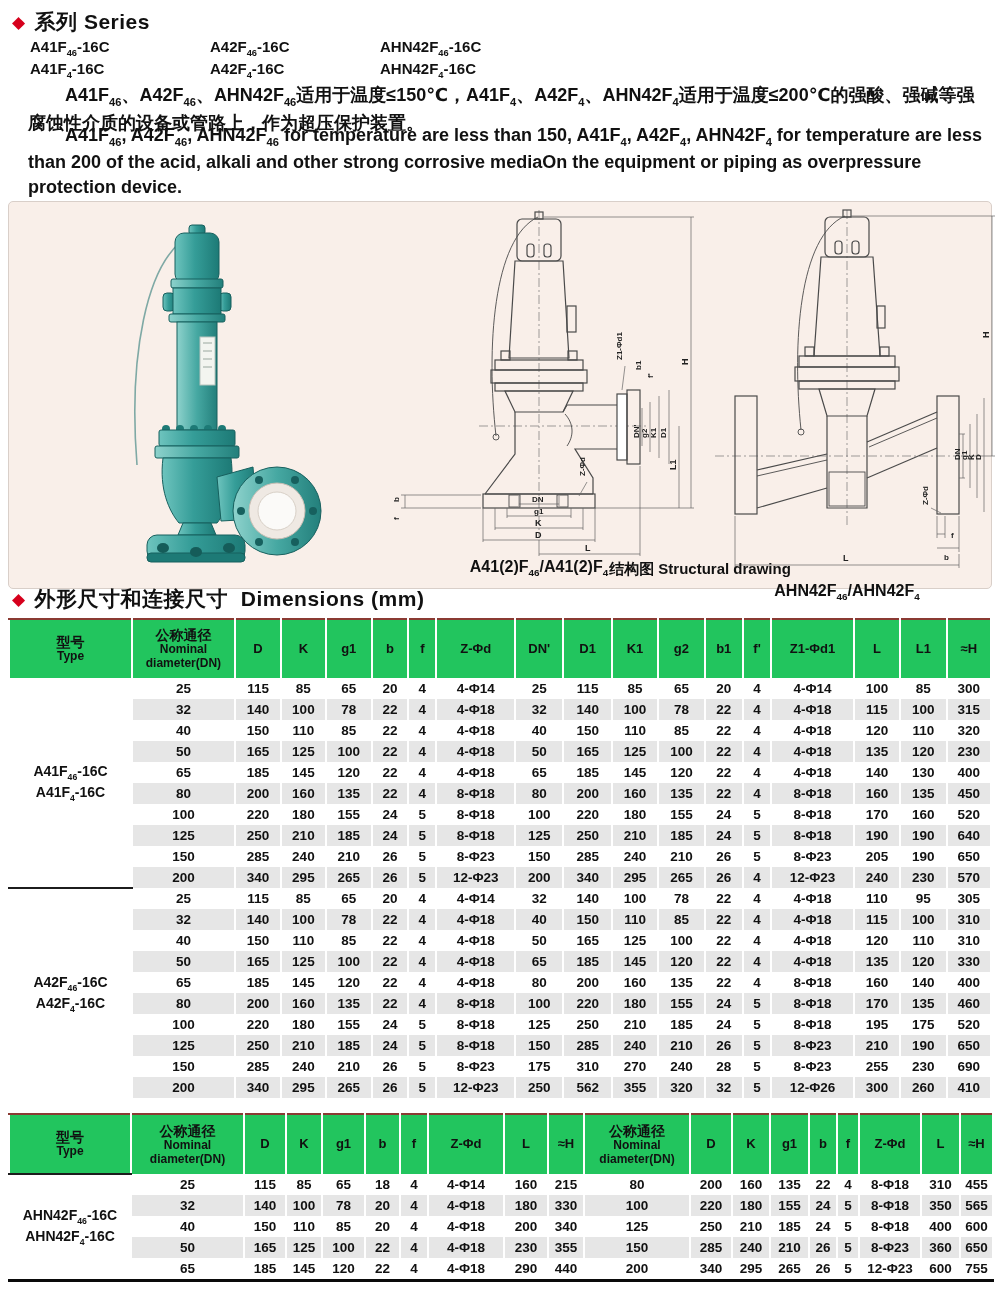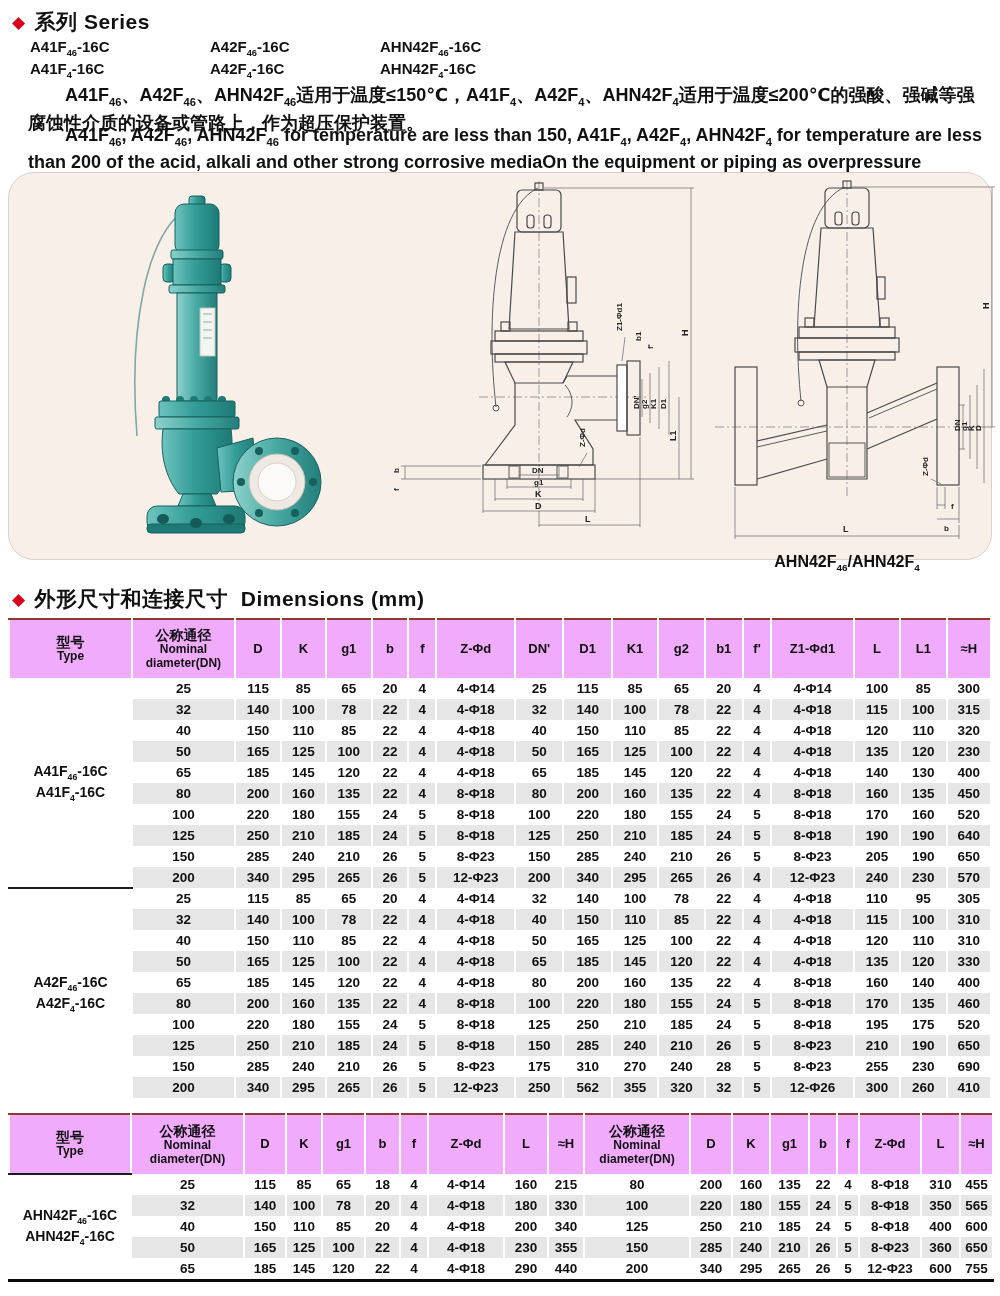--- a/index.html
+++ b/index.html
@@ -7,34 +7,34 @@
   #page{position:relative;width:1000px;height:1296px;background:#fff;overflow:hidden;}
   .abs{position:absolute;}
   .sec-title{font-size:21px;font-weight:bold;letter-spacing:0.5px;display:flex;align-items:center;gap:9px;}
   .diamond{color:#d6randomcolor;}
   .diamond{color:#d6001c;font-size:17px;line-height:1;}
   .model{font-size:15px;font-weight:bold;white-space:nowrap;}
   sub.sb{font-size:62%;font-weight:bold;}
   .para{font-size:18px;font-weight:bold;line-height:1.45;text-indent:37px;}
   .para.en{line-height:1.4;}
   
-  .panel{background:#f9efe9;border:1px solid #d9cfc9;border-radius:26px;}
+  .panel{background:#f9efe9;border:1px solid #d9cfc9;border-radius:5px;margin-top:29px;}
   .caption{font-size:16px;font-weight:bold;text-align:center;white-space:nowrap;}
   .fig-caption{font-size:15px;font-weight:bold;text-align:center;}
   
   .ln{stroke:#4a4a4a;fill:none;stroke-width:1.2;}
   .lnf{stroke:#4a4a4a;fill:#fff;stroke-width:1.2;}
   .thin{stroke-width:0.9;}
   .dl{stroke:#666;fill:none;stroke-width:0.7;}
   .cl{stroke:#777;fill:none;stroke-width:0.7;stroke-dasharray:9 3 2 3;}
   .dim{font-family:"Liberation Sans",sans-serif;font-size:9px;font-weight:bold;fill:#222;}
   .dim8{font-family:"Liberation Sans",sans-serif;font-size:8px;font-weight:bold;fill:#222;}
   
   table.dims{border-collapse:collapse;table-layout:fixed;width:984px;}
-  table.dims thead th{background:#f0abfc;border-left:2px solid #fff;border-right:2px solid #fff;
+  table.dims thead th{background:#22c55e;border-left:2px solid #fff;border-right:2px solid #fff;
     border-top:2px solid #8a3a33;font-size:13px;font-weight:bold;text-align:center;vertical-align:middle;
     padding:3px 0;height:52px;line-height:1.15;}
   table.dims .hcn{font-size:14px;font-weight:bold;}
   table.dims .hen{font-size:12px;font-weight:bold;}
   table.dims td{border-left:2px solid #fff;border-right:2px solid #fff;text-align:center;
     font-size:13.5px;font-weight:bold;height:21px;line-height:1;padding:0;white-space:nowrap;}
   table.dims td.stripe{background:#e6e6e6;}
   table.dims td.typecell{background:#fff;vertical-align:middle;font-size:14px;}
   table.dims td.typecell div{line-height:1.4;}
   table.dims td.secline{border-bottom:2px solid #1c1c1c;}
@@ -194,20 +194,21 @@
       <line x1="251" y1="258" x2="251" y2="348" class="dl"></line>
       <line x1="150" y1="332" x2="150" y2="348" class="dl"></line>
       <line x1="150" y1="346" x2="251" y2="346" class="dl"></line>
       <text class="dim" x="196" y="343">L</text>
       <line x1="92" y1="287" x2="12" y2="287" class="dl"></line>
       <line x1="92" y1="300" x2="12" y2="300" class="dl"></line>
       <line x1="16" y1="287" x2="16" y2="300" class="dl"></line>
       <text class="dim8" transform="rotate(-90 10 294)" x="10" y="294">b</text>
       <text class="dim8" transform="rotate(-90 10 312)" x="10" y="312">f</text>
     </svg>
+    <div class="abs caption" style="left:400px;top:356px;width:260px;"><span>A41(2)F</span><sub class="sb">46</sub><span>/A41(2)F</span><sub class="sb">4</sub></div>
 
     <svg class="abs" style="left:688px;top:6px;" width="300" height="370" viewBox="0 0 300 370">
       <defs>
         <pattern id="h2" patternUnits="userSpaceOnUse" width="6" height="6">
           <path d="M0,6 L6,0" stroke="#5a5a5a" stroke-width="1"></path>
         </pattern>
       </defs>
       <line x1="150" y1="2" x2="150" y2="318" class="cl"></line>
       <line x1="18" y1="248" x2="262" y2="248" class="cl"></line>
       <path d="M104,222 C95,135 102,28 148,8" class="ln thin"></path>
@@ -259,20 +260,23 @@
       <line x1="240" y1="340" x2="262" y2="340" class="dl"></line>
       <text class="dim8" x="247" y="352">b</text>
       <line x1="38" y1="308" x2="38" y2="360" class="dl"></line>
       <line x1="38" y1="357" x2="262" y2="357" class="dl"></line>
       <line x1="262" y1="346" x2="262" y2="360" class="dl"></line>
       <text class="dim" x="146" y="353">L</text>
     </svg>
     <div class="abs caption" style="left:708px;top:380px;width:260px;"><span>AHN42F</span><sub class="sb">46</sub><span>/AHN42F</span><sub class="sb">4</sub></div>
   </div>
 
+  <div class="abs fig-caption" style="left:550px;top:560px;width:300px;">
+    <span>结构图</span> <span>Structural drawing</span>
+  </div>
 
   <div class="abs sec-title" style="left:12px;top:585px;">
     <span class="diamond">◆</span>
     <span><span>外形尺寸和连接尺寸</span>&nbsp; <span>Dimensions (mm)</span></span>
   </div>
 
   <div id="table1" class="abs" style="left:8px;top:618px;">
       <table class="dims">
         <colgroup>
           <col style="width: 122px;">

